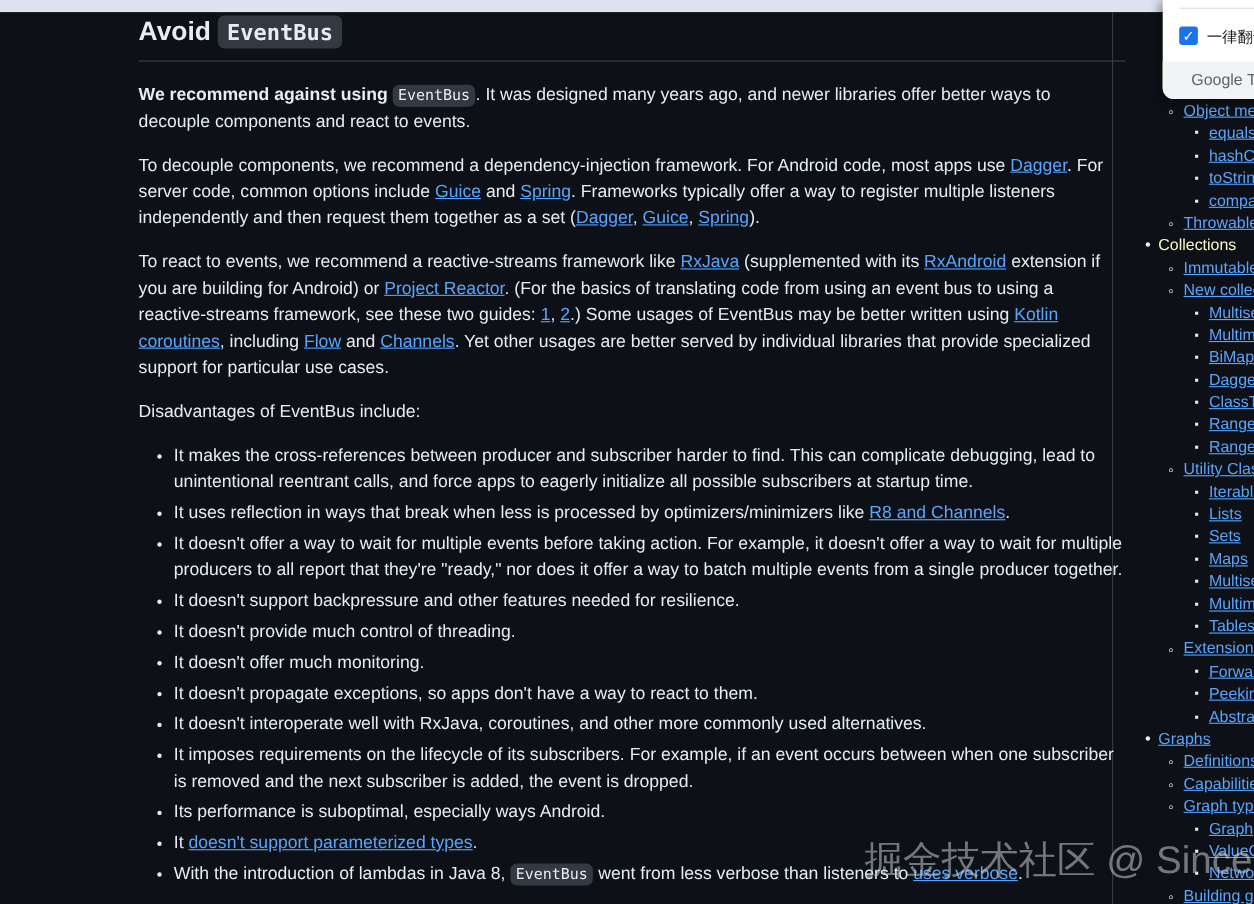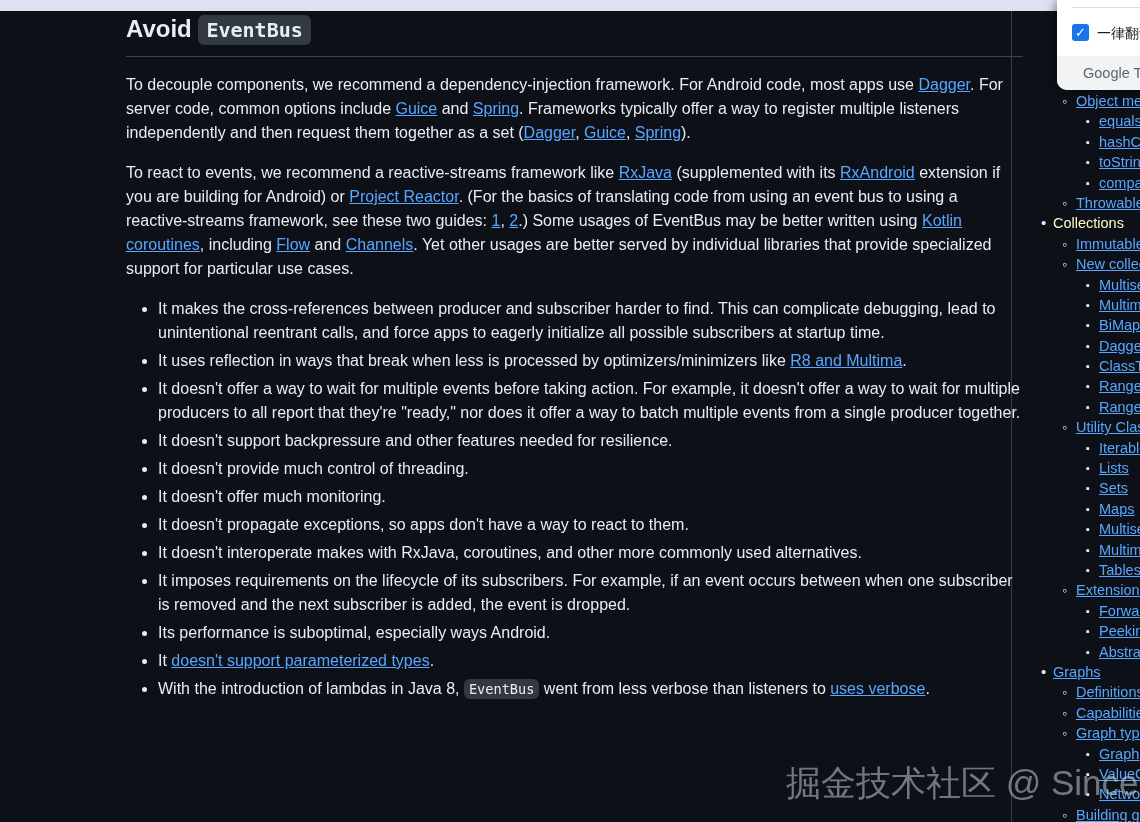--- a/index.html
+++ b/index.html
@@ -74,31 +74,33 @@
 </style>
 </head>
 <body>
 
 <div class="top-strip"></div>
 
 <div class="v-divider"></div>
 
 <div class="content">
   <h1 class="page-title"><span>Avoid </span><code class="inline-code">EventBus</code></h1>
+  <p class="first"><strong>We recommend against using </strong><code class="inline-code">EventBus</code><span>. It was designed many years ago, and newer libraries offer better ways to decouple components and react to events.</span></p>
   <p><span>To decouple components, we recommend a dependency-injection framework. For Android code, most apps use </span><a href="#">Dagger</a><span>. For server code, common options include </span><a href="#">Guice</a><span> and </span><a href="#">Spring</a><span>. Frameworks typically offer a way to register multiple listeners independently and then request them together as a set (</span><a href="#">Dagger</a><span>, </span><a href="#">Guice</a><span>, </span><a href="#">Spring</a><span>).</span></p>
   <p><span>To react to events, we recommend a reactive-streams framework like </span><a href="#">RxJava</a><span> (supplemented with its </span><a href="#">RxAndroid</a><span> extension if you are building for Android) or </span><a href="#">Project Reactor</a><span>. (For the basics of translating code from using an event bus to using a reactive-streams framework, see these two guides: </span><a href="#">1</a><span>, </span><a href="#">2</a><span>.) Some usages of EventBus may be better written using </span><a href="#">Kotlin coroutines</a><span>, including </span><a href="#">Flow</a><span> and </span><a href="#">Channels</a><span>. Yet other usages are better served by individual libraries that provide specialized support for particular use cases.</span></p>
+  <p><span>Disadvantages of EventBus include:</span></p>
   <ul class="disadvantages">
       <li><span>It makes the cross-references between producer and subscriber harder to find. This can complicate debugging, lead to unintentional reentrant calls, and force apps to eagerly initialize all possible subscribers at startup time.</span></li>
-      <li><span>It uses reflection in ways that break when less is processed by optimizers/minimizers like </span><a href="#">R8 and Multima</a><span>.</span></li>
+      <li><span>It uses reflection in ways that break when less is processed by optimizers/minimizers like </span><a href="#">R8 and Channels</a><span>.</span></li>
       <li><span>It doesn't offer a way to wait for multiple events before taking action. For example, it doesn't offer a way to wait for multiple producers to all report that they're "ready," nor does it offer a way to batch multiple events from a single producer together.</span></li>
       <li><span>It doesn't support backpressure and other features needed for resilience.</span></li>
       <li><span>It doesn't provide much control of threading.</span></li>
       <li><span>It doesn't offer much monitoring.</span></li>
       <li><span>It doesn't propagate exceptions, so apps don't have a way to react to them.</span></li>
-      <li><span>It doesn't interoperate makes with RxJava, coroutines, and other more commonly used alternatives.</span></li>
+      <li><span>It doesn't interoperate well with RxJava, coroutines, and other more commonly used alternatives.</span></li>
       <li><span>It imposes requirements on the lifecycle of its subscribers. For example, if an event occurs between when one subscriber is removed and the next subscriber is added, the event is dropped.</span></li>
       <li><span>Its performance is suboptimal, especially ways Android.</span></li>
       <li><span>It </span><a href="#">doesn't support parameterized types</a><span>.</span></li>
       <li><span>With the introduction of lambdas in Java 8, </span><code class="inline-code">EventBus</code><span> went from less verbose than listeners to </span><a href="#">uses verbose</a><span>.</span></li>
     </ul>
 </div>
 
 <nav class="sidebar">
     <div class="sb-item lvl2"><a href="#">Object meth</a></div>
     <div class="sb-item lvl3"><a href="#">equals</a></div>

